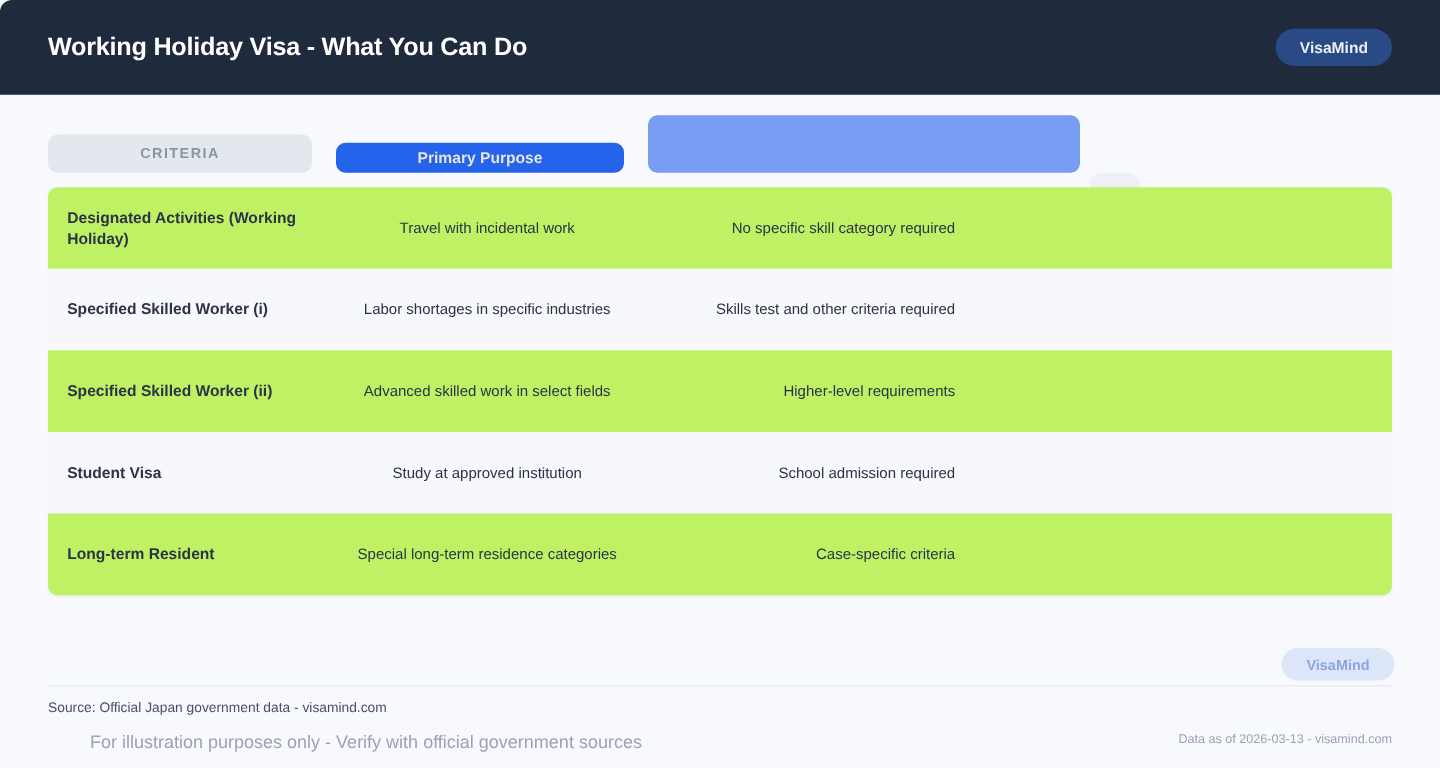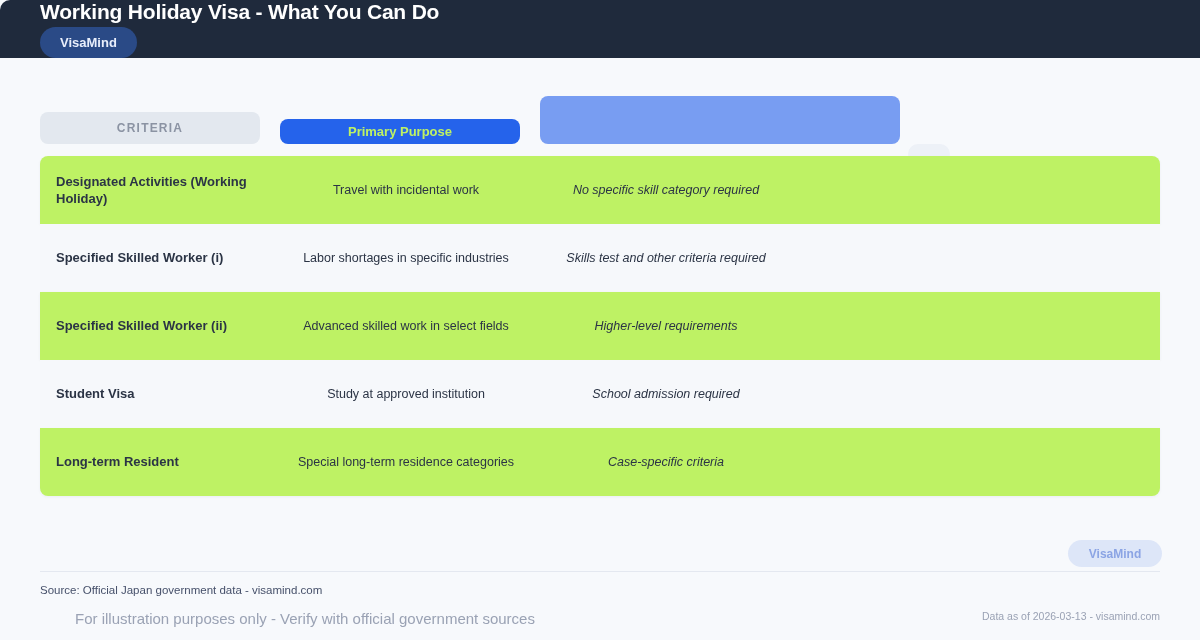--- a/index.html
+++ b/index.html
@@ -13,29 +13,28 @@
     font-family: "Liberation Sans", sans-serif;
     overflow: hidden;
     position: relative;
   }
 
   
   .topbar {
     position: absolute;
     top: 0; left: 0;
     width: 1200px;
-    height: 58px;
+    height: 79px;
     background: #1f2a3c;
     border-top-left-radius: 10px;
     display: flex;
-    align-items: flex-start;
+    align-items: center;
     justify-content: space-between;
     box-sizing: border-box;
     padding: 0 40px;
-    flex-direction: column;
   }
   .topbar-title {
     color: #ffffff;
     font-size: 21px;
     font-weight: bold;
     letter-spacing: -0.2px;
     white-space: nowrap;
   }
   .brand-badge {
     background: #2a4a86;
@@ -67,21 +66,21 @@
     box-sizing: border-box;
   }
   .col-pill.c0 {
     width: 220px;
     background: #e3e8ef;
     color: #8b93a3;
     letter-spacing: 1.2px;
     font-size: 12px;
     margin-top: 16px;
   }
-  .col-pill.c1 { width: 240px; background: #2563eb; color: #bef264; margin-top: 23px; }
+  .col-pill.c1 { width: 240px; background: #2563eb; color: #e5e5e5; margin-top: 23px; }
   .col-pill.c2 { width: 240px; background: #4f7fef; color: #ffffff; }
   .col-pill.c3 { width: 360px; background: #789df2; color: #ffffff; }
 
   
   .ghost-mark {
     position: absolute;
     top: 144px;
     left: 908px;
     width: 42px;
     height: 20px;
@@ -116,21 +115,21 @@
     box-sizing: border-box;
   }
   .cell.c0 {
     width: 220px;
     font-weight: bold;
     text-align: left;
     font-size: 13px;
     padding-right: 8px;
   }
   .cell.c1 { width: 260px; text-align: center; }
-  .cell.c2 { width: 260px; text-align: center; font-style: italic; }
+  .cell.c2 { width: 260px; text-align: right; }
   .cell.c3 { width: 360px; text-align: center; }
 
   
   .footer-mark {
     position: absolute;
     top: 540px;
     left: 1068px;
     width: 94px;
     height: 27px;
     background: #dde6f8;

